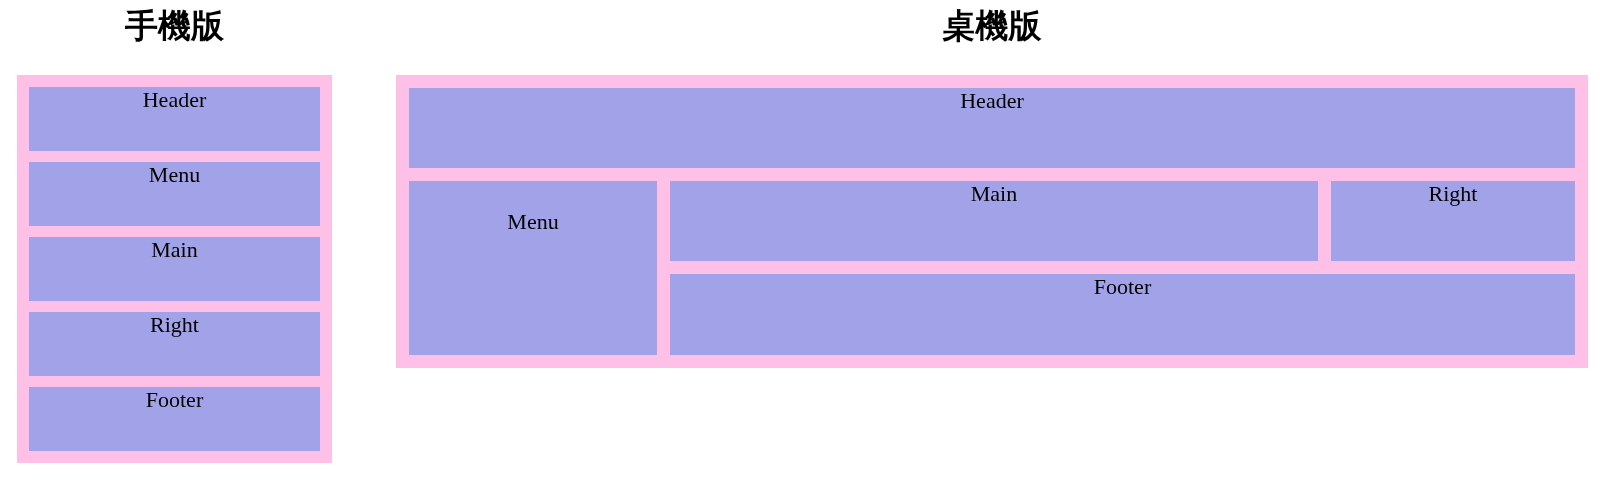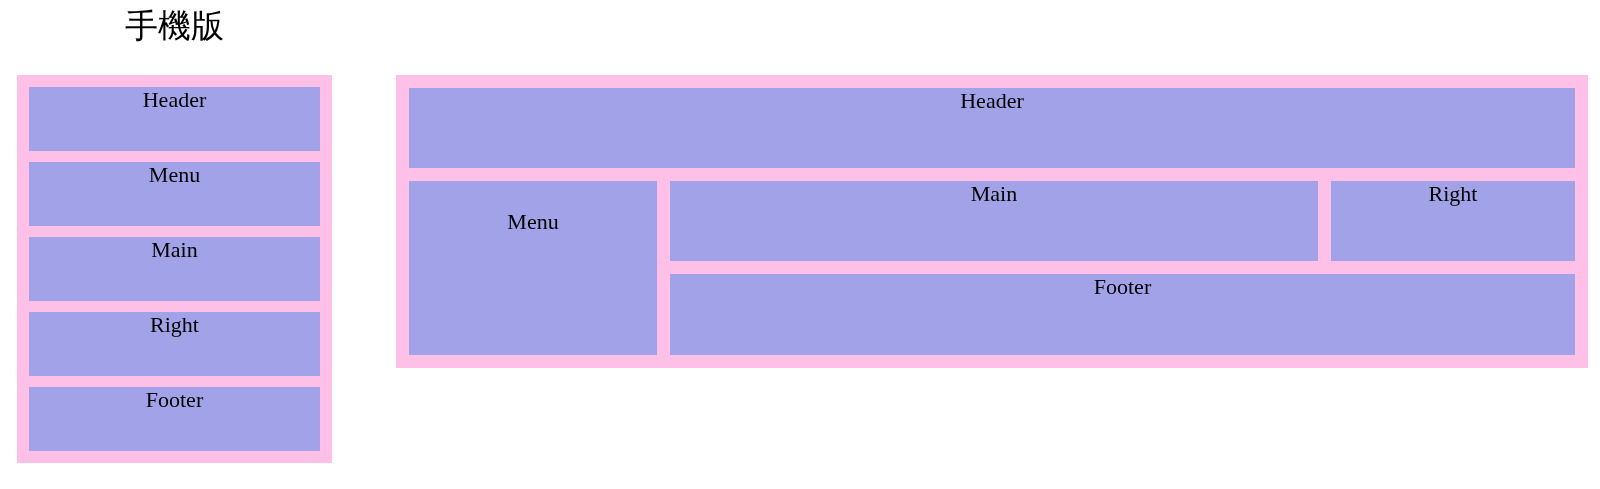--- a/index.html
+++ b/index.html
@@ -15,21 +15,21 @@
     position: relative;
     width: 1600px;
     height: 489px;
     background: var(--page-bg, #ffffff);
   }
   .diagram-title {
     position: absolute;
     top: 6px;
     text-align: center;
     font-family: "Liberation Sans", sans-serif;
-    font-weight: normal;
+    font-weight: bold;
     font-size: 33px;
     line-height: 40px;
     color: var(--title-color, #000000);
   }
   .mobile-title {
     left: 17px;
     width: 315px;
   }
   .desktop-title {
     left: 396px;
@@ -89,20 +89,21 @@
   .area-right  { grid-area: right; }
   .area-footer { grid-area: footer; }
 </style>
 </head>
 <body>
 
 <div class="page">
 
   <div class="diagram-title mobile-title">手機版</div>
 
+  <div class="diagram-title desktop-title">桌機版</div>
 
   <div class="panel mobile-panel">
     <div class="block">
       <span>Header</span>
     </div>
     <div class="block">
       <span>Menu</span>
     </div>
     <div class="block">
       <span>Main</span>

